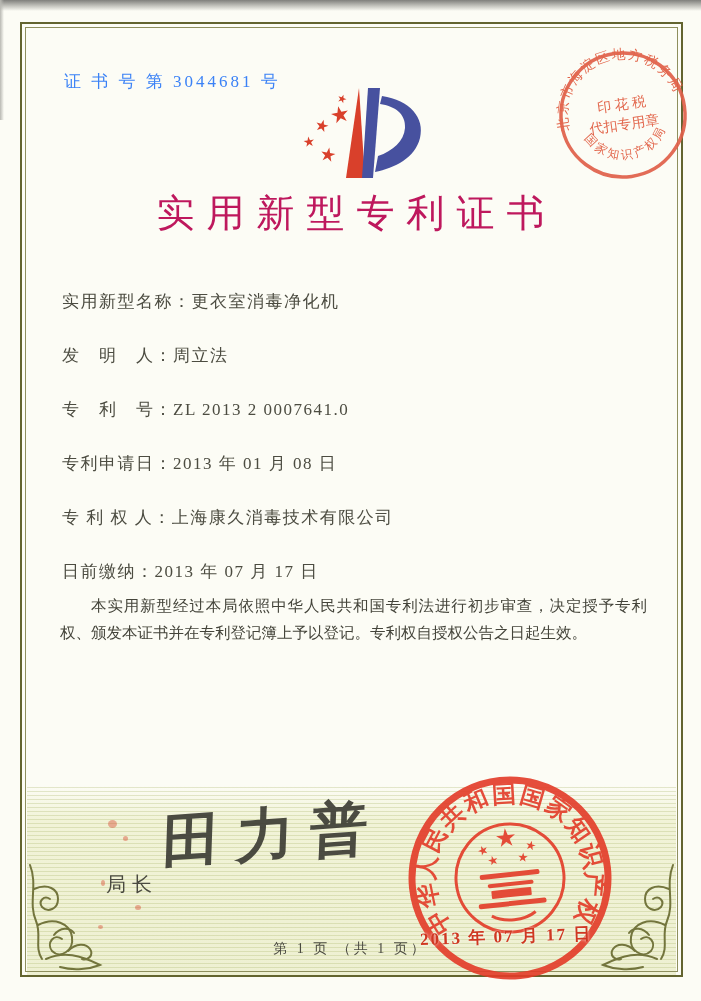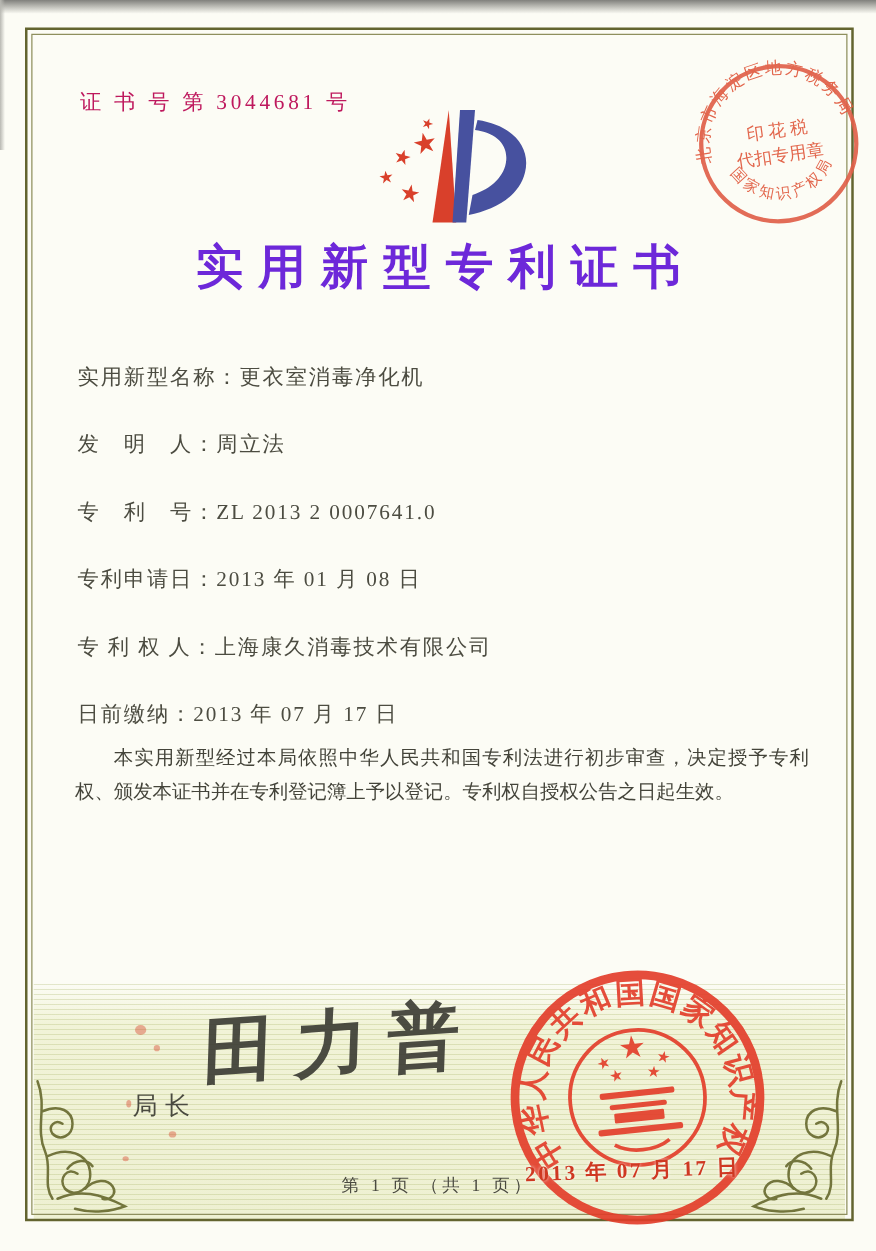--- a/index.html
+++ b/index.html
@@ -14,26 +14,26 @@
   .scan-edge-left{position:absolute;left:0;top:0;width:4px;height:120px;
     background:linear-gradient(90deg,#b9b9b3,rgba(252,252,245,0));}
   .frame-outer{position:absolute;left:20px;top:22px;right:18px;bottom:24px;
     border:2px solid #63642f;}
   .frame-inner{position:absolute;inset:3px;border:1px solid #8e8f5d;}
   .green-band{position:absolute;left:27px;right:25px;top:786px;height:190px;
     background:
       repeating-linear-gradient(0deg, rgba(168,180,104,0.30) 0px, rgba(168,180,104,0.30) 1px, rgba(0,0,0,0) 1px, rgba(0,0,0,0) 4px),
       linear-gradient(180deg, rgba(252,252,245,1) 0px, rgba(240,242,212,0.9) 34px, #eef0d2 100%);
   }
-  .cert-number{position:absolute;left:64px;top:70px;font-size:17px;letter-spacing:3px;color:#be185d;}
+  .cert-number{position:absolute;left:64px;top:70px;font-size:17px;letter-spacing:3px;color:#3b82f6;}
   .logo{position:absolute;left:283px;top:84px;width:160px;height:108px;}
   .tax-stamp{position:absolute;left:553px;top:45px;width:140px;height:140px;
     transform:rotate(-8deg);opacity:.92;}
   .title{position:absolute;left:0;top:188px;width:100%;text-align:center;
-    font-size:38px;font-weight:700;letter-spacing:12px;color:#6d28d9;text-indent:12px;}
+    font-size:38px;font-weight:400;letter-spacing:12px;color:#be185d;text-indent:12px;}
   .fields{position:absolute;left:62px;top:0;width:560px;}
   .field{position:absolute;left:0;font-size:17px;letter-spacing:1.5px;color:#4c4c41;white-space:nowrap;}
   .f0{top:290px}.f1{top:344px}.f2{top:398px}.f3{top:452px}.f4{top:506px}.f5{top:560px}
   .body-text{position:absolute;left:60px;right:54px;top:594px;
     font-size:15.5px;line-height:27px;color:#44443a;text-align:justify;font-family:Liberation Mono, monospace;}
   .body-text p{margin:0;text-indent:2em;}
   .director{position:absolute;left:106px;top:845px;font-size:20px;letter-spacing:6px;color:#4a4a40;z-index:4;margin-top:26px;}
   .signature{position:absolute;left:162px;top:796px;font-size:58px;font-weight:700;
     letter-spacing:16px;color:#35352e;transform:rotate(-4deg) skewX(-6deg);z-index:4;opacity:.88;}
   .main-seal{position:absolute;left:404px;top:772px;width:212px;height:212px;

